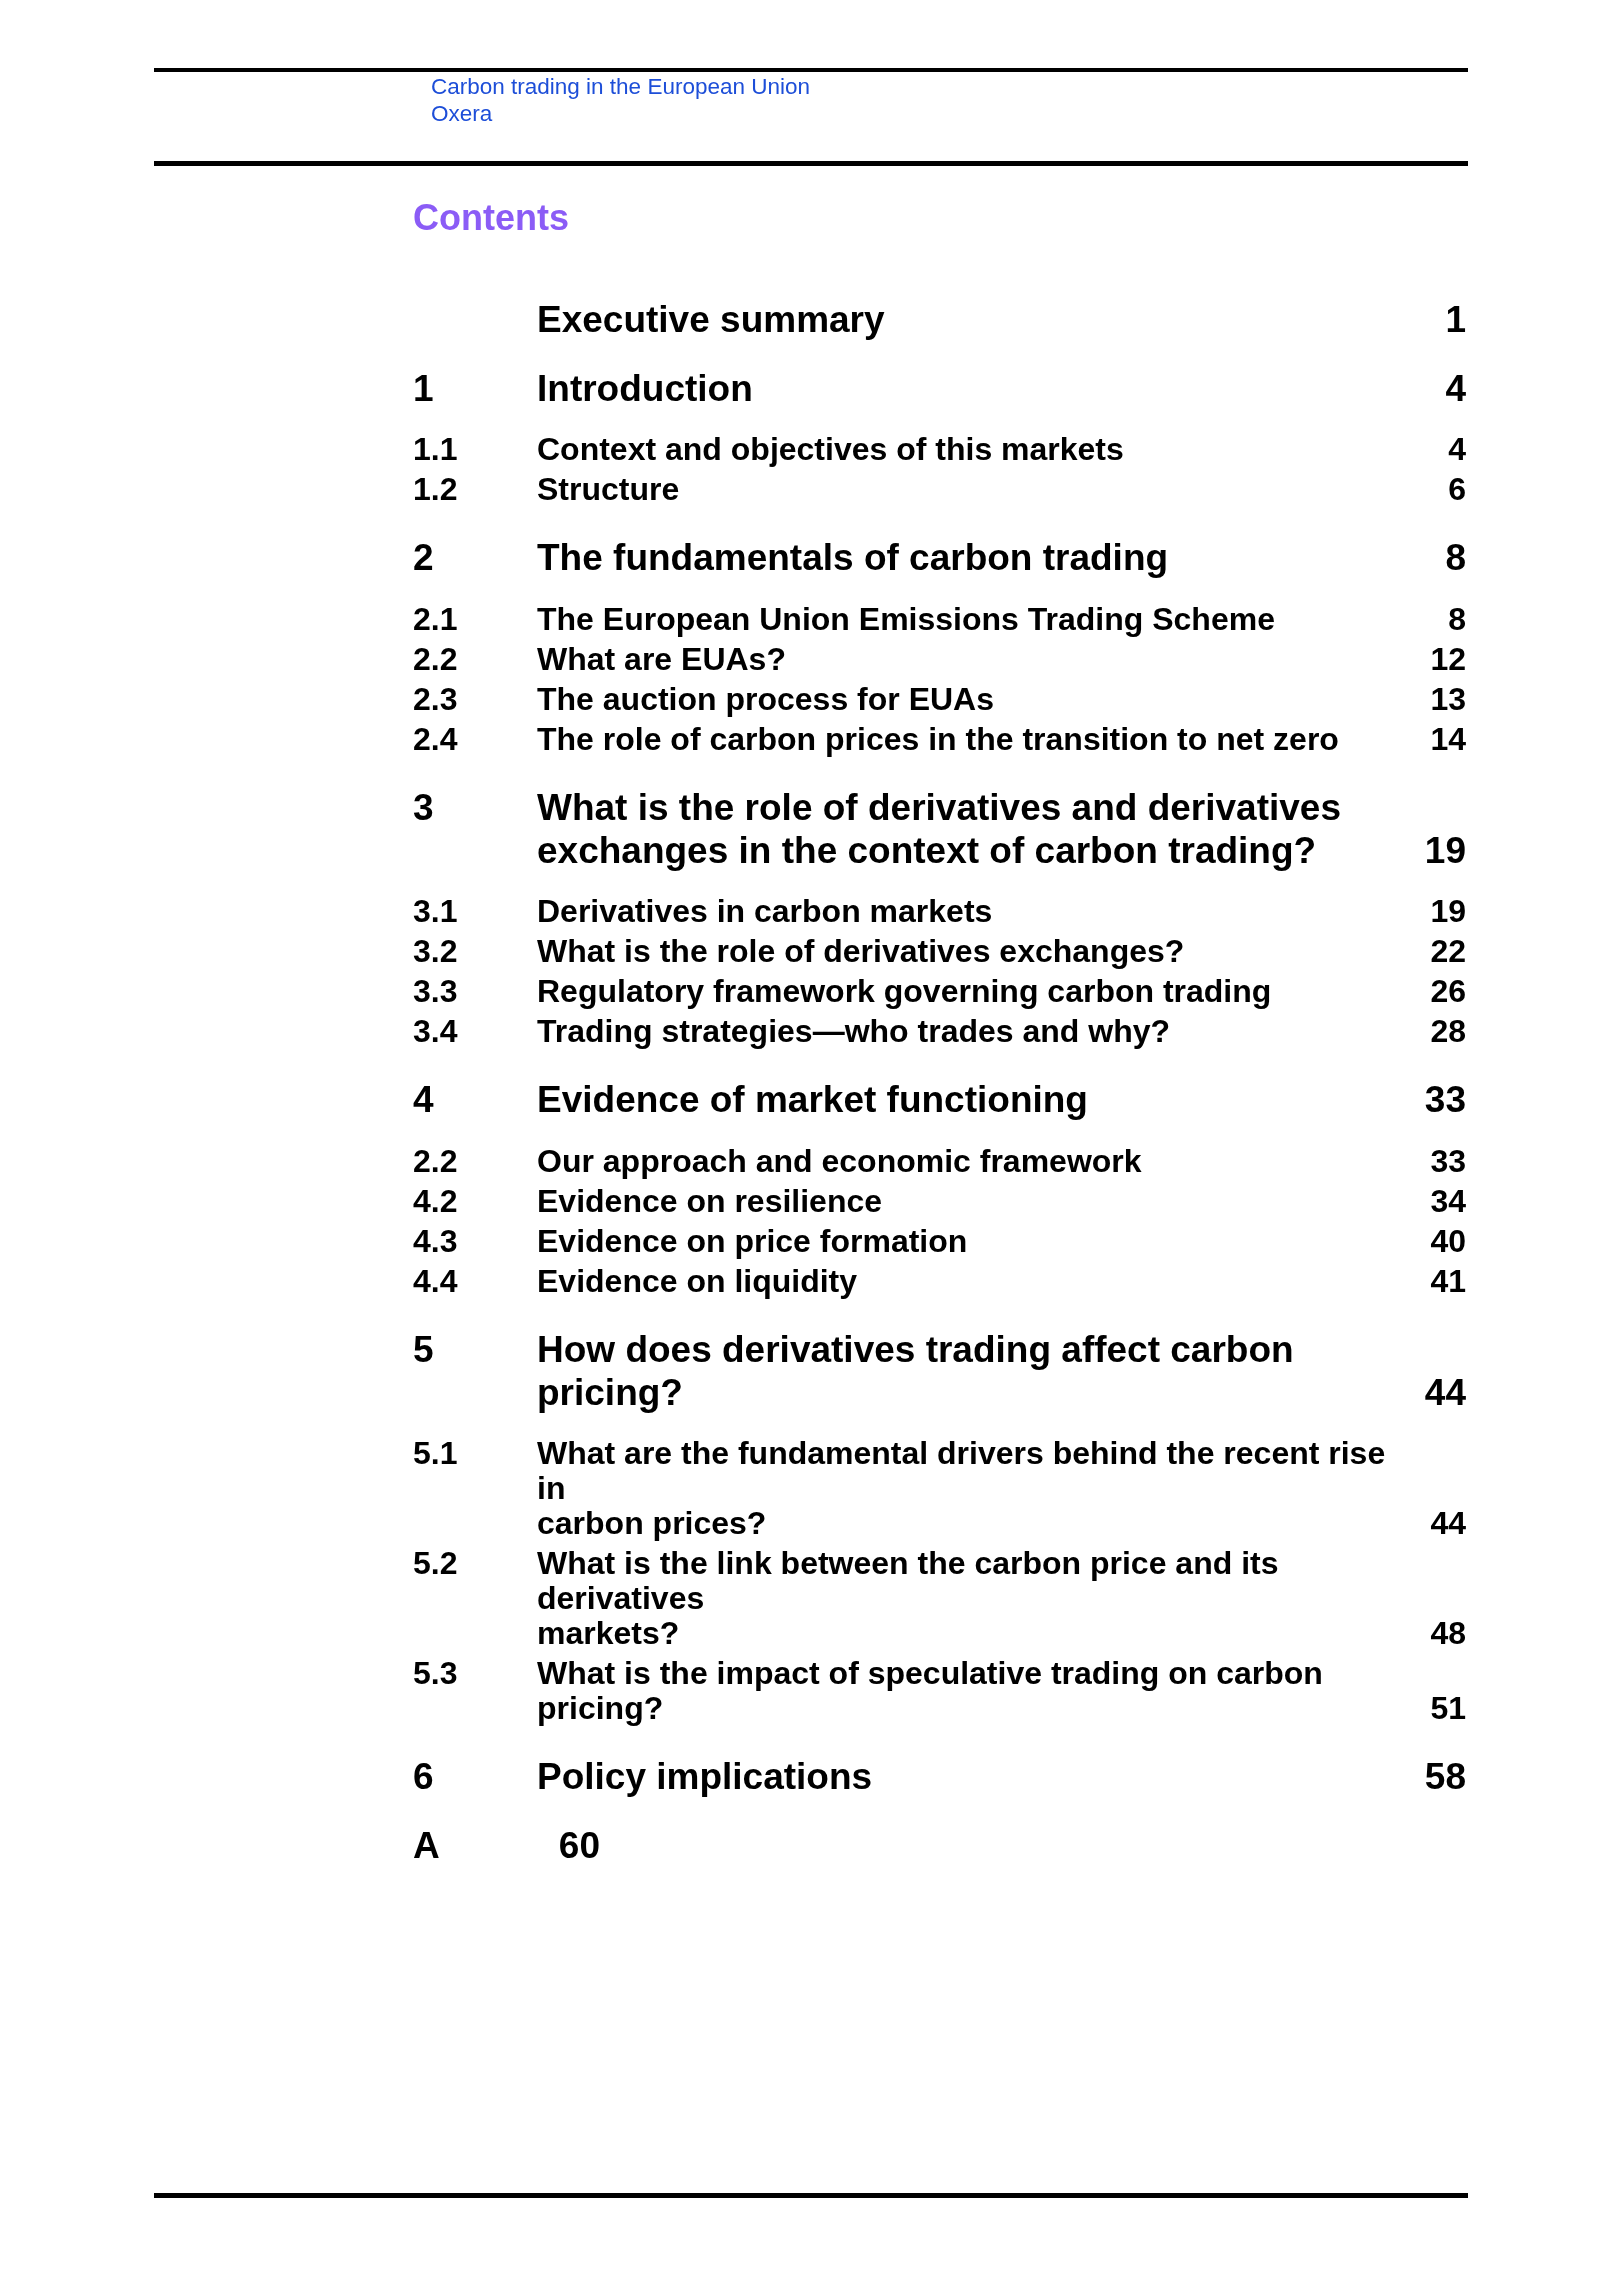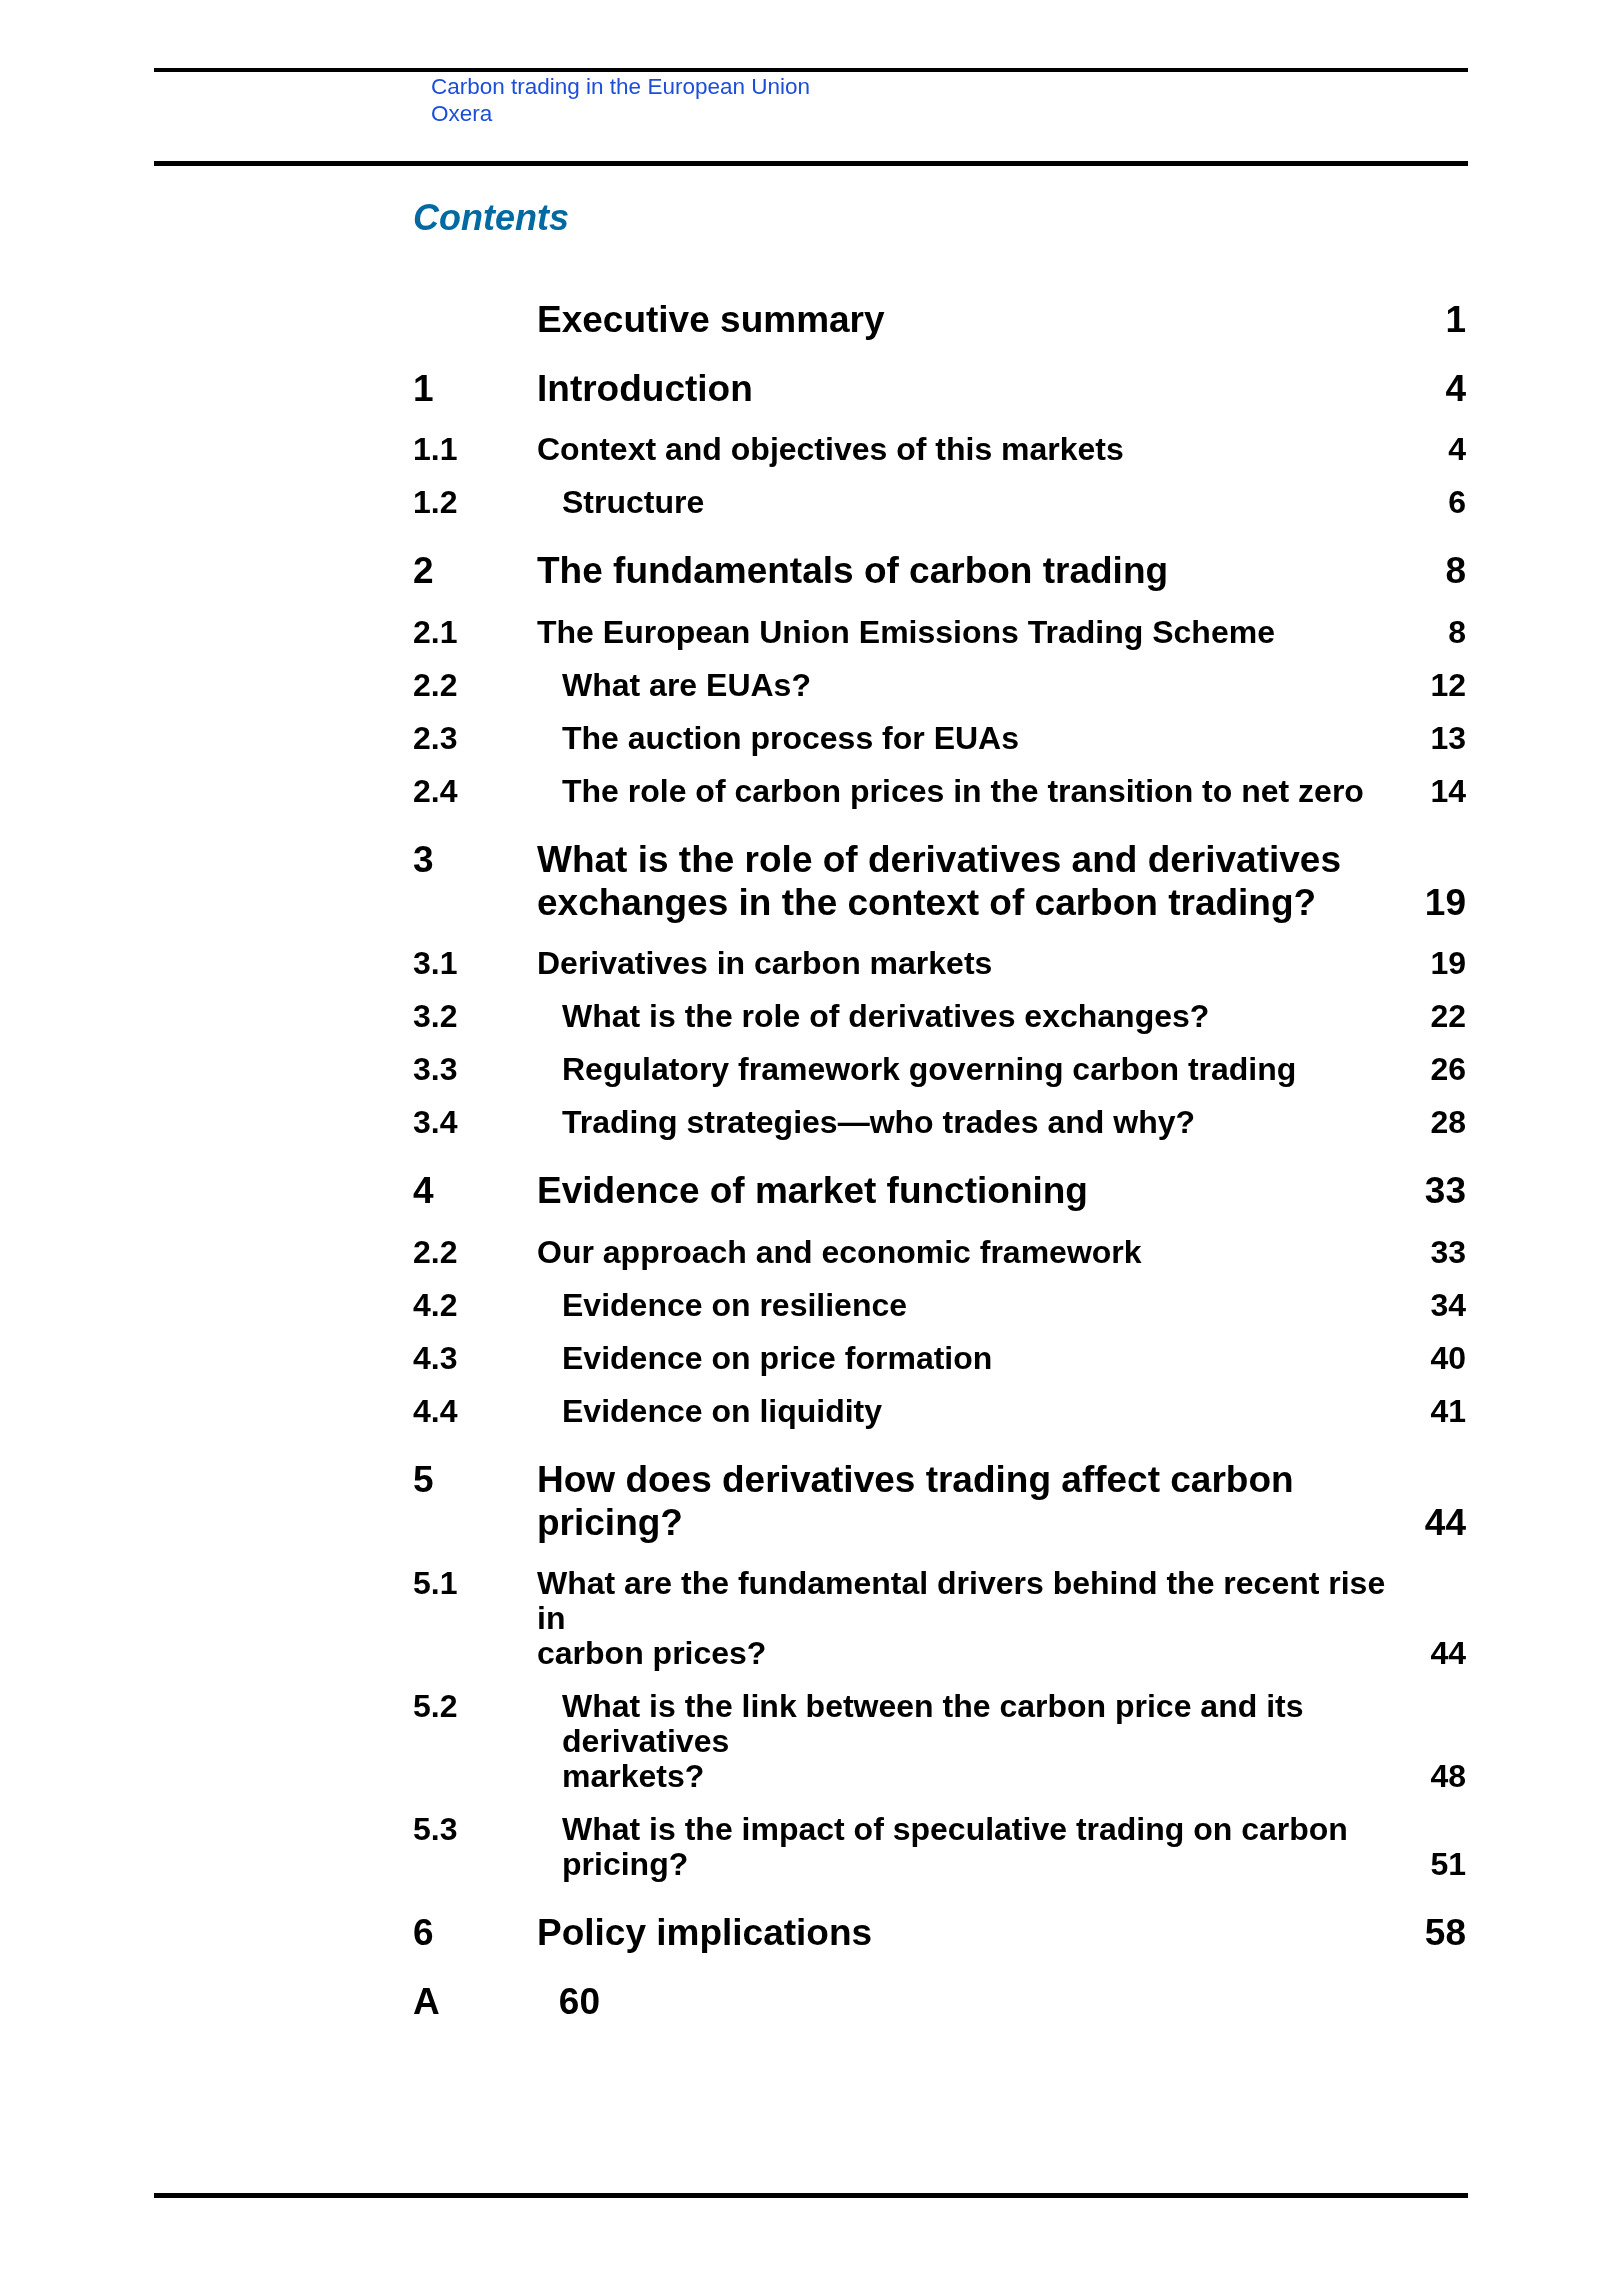--- a/index.html
+++ b/index.html
@@ -41,22 +41,21 @@
     position: absolute;
     top: 196px;
     left: 413px;
     width: 1053px;
   }
   .page-title {
     margin: 0;
     font-size: 36px;
     line-height: 43px;
     font-weight: 700;
-    color: #0369a1;
-    font-style: italic;
+    color: #8b5cf6;
   }
   .toc {
     margin-top: 59px;
   }
   .row {
     display: flex;
     align-items: flex-start;
   }
   .row .num {
     flex: none;
@@ -78,21 +77,21 @@
     font-weight: 700;
   }
   .row.l2 {
     font-size: 32px;
     line-height: 35px;
     font-weight: 700;
   }
   .row.l1 + .row.l2 { margin-top: 22.5px; }
   .row.l2 + .row.l1 { margin-top: 29px; }
   .row.l1 + .row.l1 { margin-top: 25.5px; }
-  .row.l2 + .row.l2 { margin-top: 18px; gap: 25px; }
+  .row.l2 + .row.l2 { margin-top: 5px; }
 </style>
 </head>
 <body>
 
 <div class="page">
 
   <div class="rule rule-top"></div>
 
   <div class="header-text">
     <div>Carbon trading in the European Union</div>

